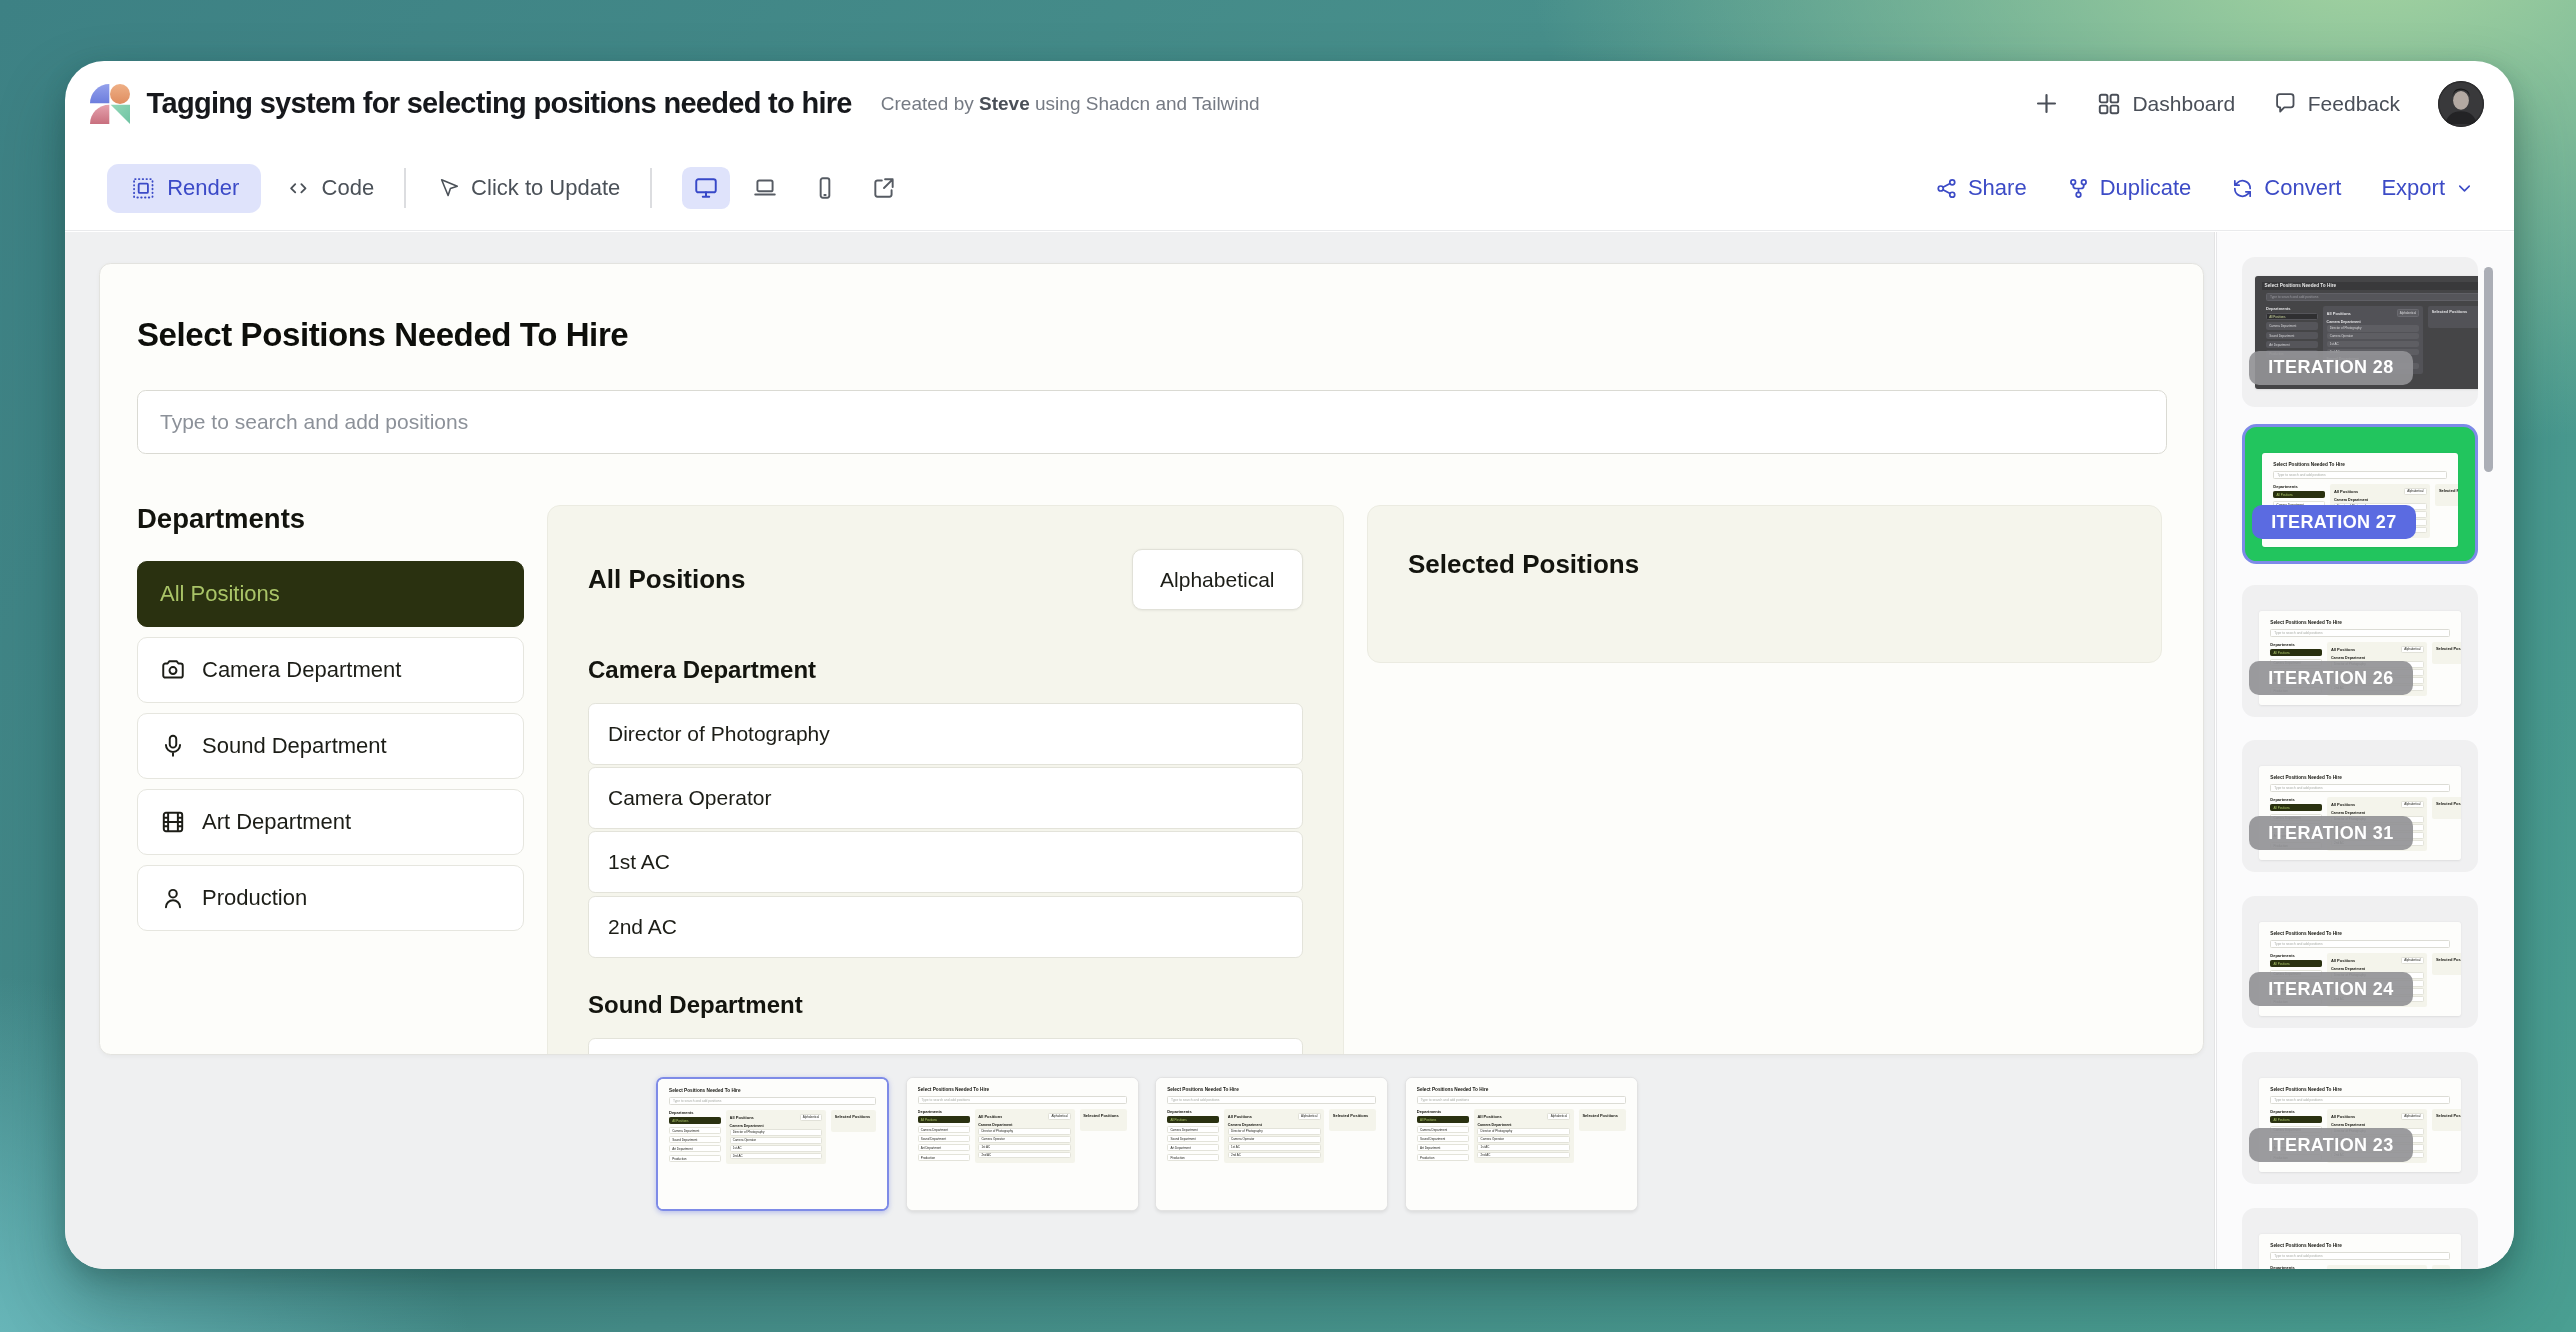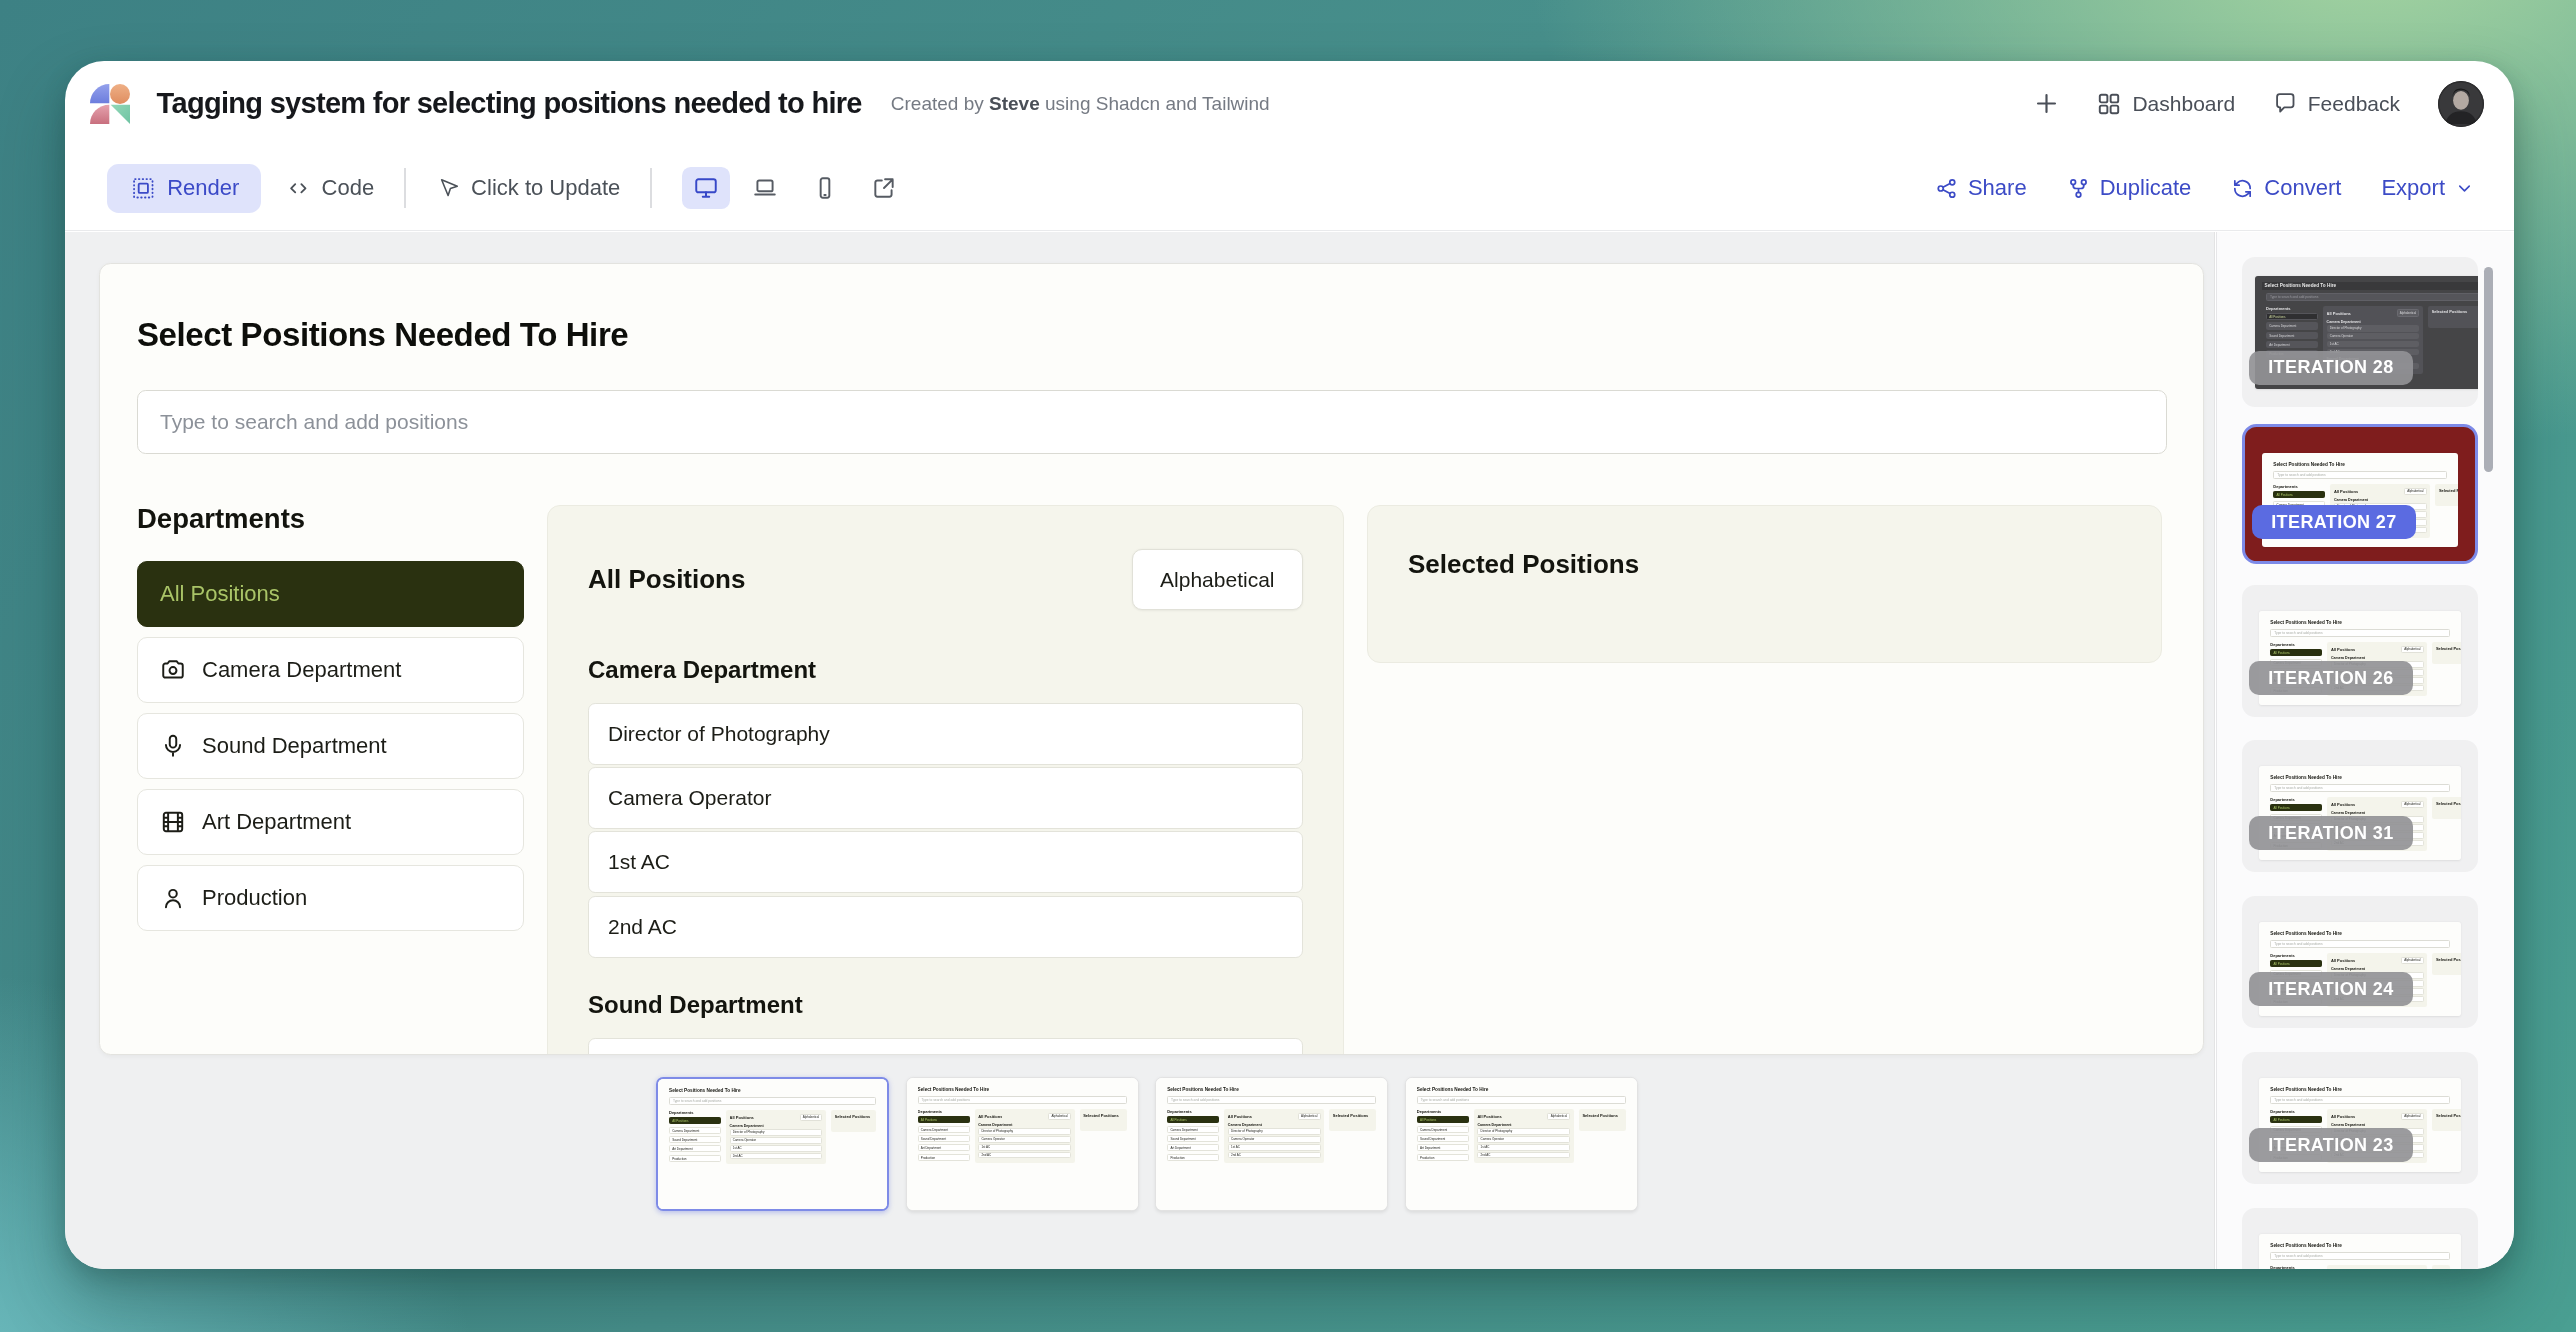--- a/index.html
+++ b/index.html
@@ -16,21 +16,21 @@
   }
 
   
   .window { position:absolute; left:65px; top:61px; width:2449px; height:1208px;
     background:#ffffff; border-radius:39px; overflow:hidden;
     box-shadow:0 33px 65px rgba(20,60,55,.35), 0 7.2px 22px rgba(20,60,55,.25); }
 
   
   .hdr { display:flex; align-items:center; height:85px; padding:0 30px 0 24.6px; }
   .logo { width:40px; height:40px; flex:0 0 auto; }
-  .hdr-title { margin-left:27px; font-size:29px; font-weight:700; letter-spacing:-0.7px; color:#16181c; white-space:nowrap; }
+  .hdr-title { margin-left:17px; font-size:29px; font-weight:700; letter-spacing:-0.7px; color:#16181c; white-space:nowrap; }
   .hdr-created { margin-left:29px; font-size:19px; color:#757a83; white-space:nowrap; }
   .hdr-created b { color:#4a4f57; font-weight:700; }
   .hdr-spacer { flex:1; }
   .hdr-item { display:flex; align-items:center; gap:10px; font-size:21px; color:#4a4f58; white-space:nowrap; cursor:pointer; }
   .hdr-item + .hdr-item { margin-left:38px; }
   .icon-btn { display:flex; align-items:center; justify-content:center; cursor:pointer; color:#4a4f58; }
   .avatar { width:46px; height:46px; border-radius:50%; margin-left:38px; overflow:hidden; flex:0 0 auto; background:#2e2e30; }
 
   
   .tbar { display:flex; align-items:center; height:85px; padding:0 40px 0 42px; border-bottom:1.4px solid #e9eaec; }
@@ -85,21 +85,21 @@
 
   
   .thumbs { position:absolute; left:591px; top:845px; display:flex; gap:16.6px; }
   .thumb { width:233px; height:134px; background:#ffffff; border:0.7px solid #e2e2e2; border-radius:7.2px;
     overflow:hidden; cursor:pointer; box-shadow:0 1.4px 3.6px rgba(0,0,0,.08); }
   .thumb.selected { border:2.9px solid #7e8be7; box-shadow:0 1.4px 5.8px rgba(90,106,224,.35); }
 
   
   .iter-card { position:absolute; left:25px; width:236px; background:#f0f0f1; border-radius:13px;
     overflow:hidden; cursor:pointer; }
-  .iter-card.selected { background:#7f1d1d; border:3.6px solid #7d8ae8; border-radius:14.5px; }
+  .iter-card.selected { background:#22c55e; border:3.6px solid #7d8ae8; border-radius:14.5px; }
   .iter-badge { position:absolute; left:7.2px; bottom:22px; padding:6.5px 19px; border-radius:10px;
     background:rgba(146,147,150,.92); color:#fff; font-size:18px; font-weight:700; letter-spacing:0.4px; white-space:nowrap; }
   .iter-card.selected .iter-badge { background:#5b6be1; }
   .iter-scrollbar { position:absolute; left:267px; top:35px; width:9.4px; height:205px; background:#abaeb6; border-radius:5px; }
 
   
   .mini-slot { display:block; width:100%; height:100%; }
   .mini { width:100%; height:100%; background:#fdfdfb; padding:9.4px 11px; overflow:hidden; }
   .m-title { font-size:4.7px; font-weight:700; color:#15150f; white-space:nowrap; overflow:hidden; margin-bottom:3.6px; }
   .m-input { height:8px; border:0.7px solid #dcdcd5; border-radius:1.4px; background:#fff;

